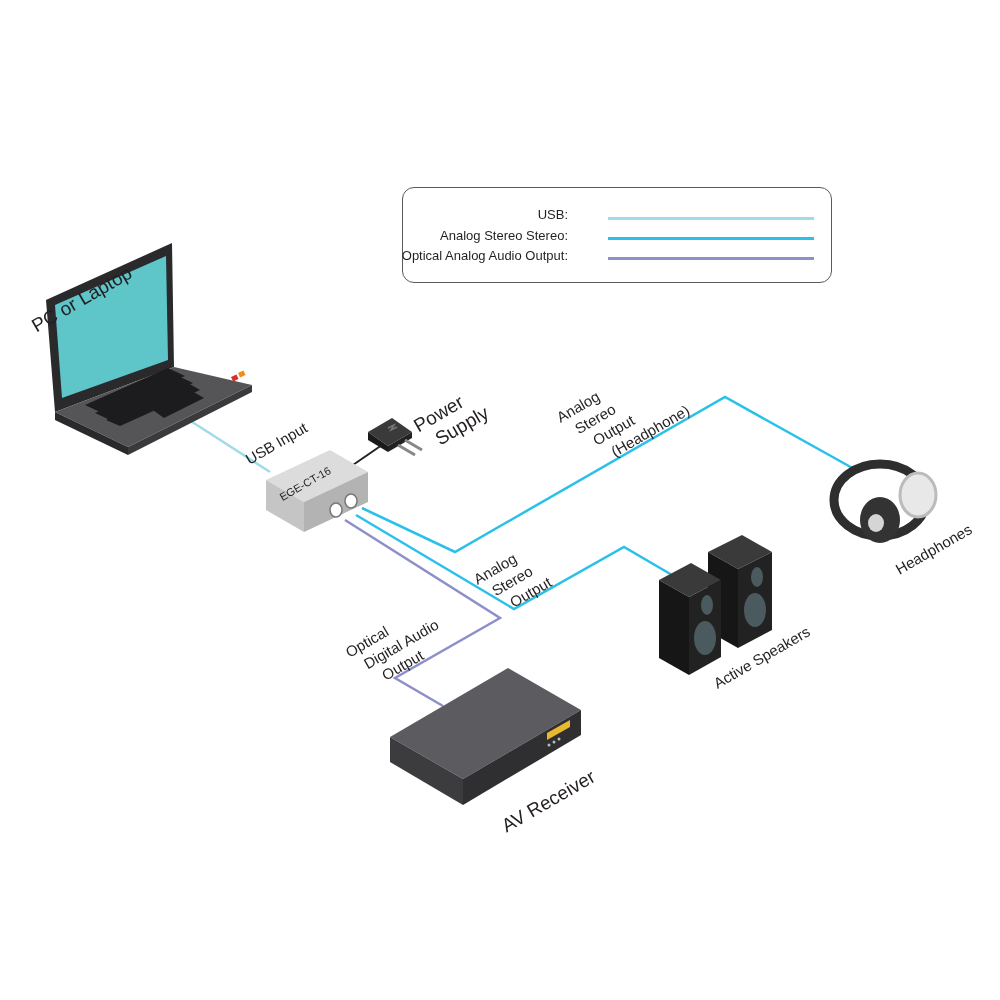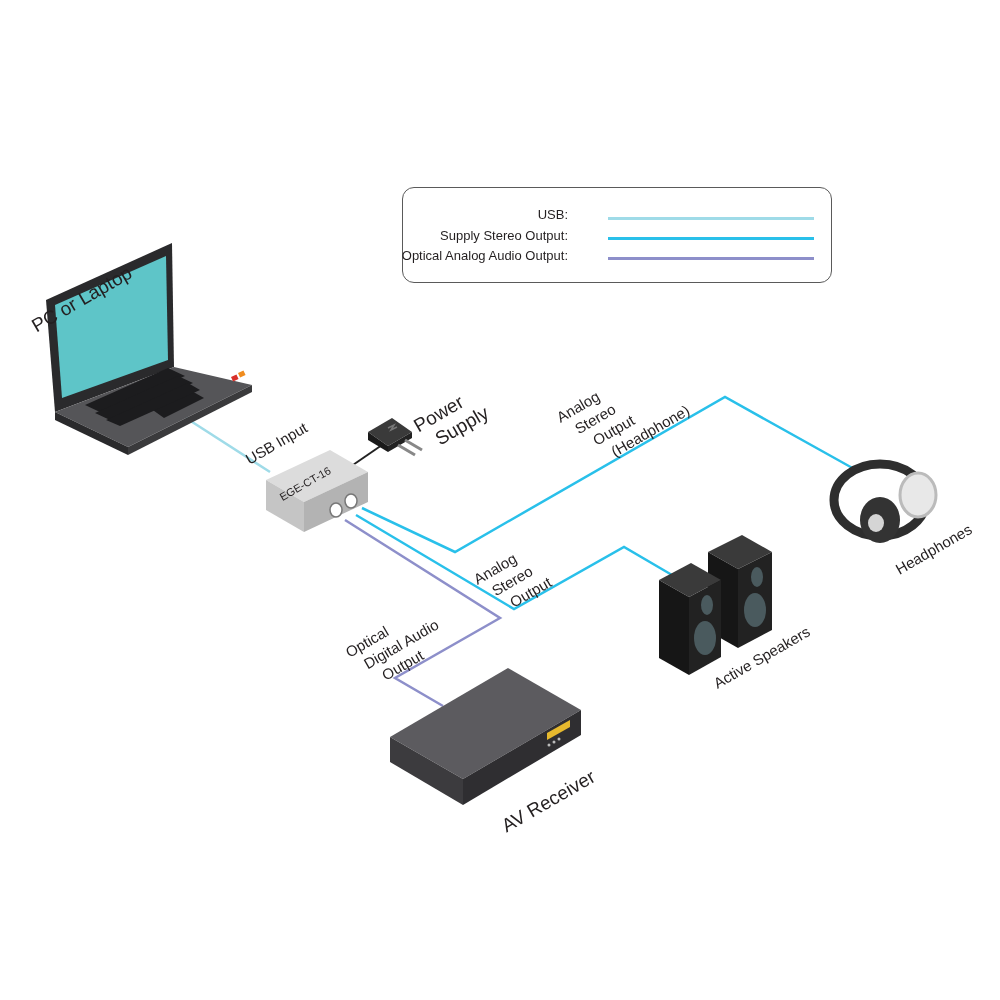--- a/index.html
+++ b/index.html
@@ -87,21 +87,21 @@
       <polygon points="547,733 570,720 570,727 547,740" fill="#e6b92e"></polygon>
       <circle cx="549" cy="745" r="1.5" fill="#bbb"></circle>
       <circle cx="554" cy="742" r="1.5" fill="#bbb"></circle>
       <circle cx="559" cy="739" r="1.5" fill="#bbb"></circle>
     </g>
   </svg>
 
   <div class="legend-box"></div>
   <div class="legend-row" style="top:208px">USB:</div>
   <div class="legend-swatch" style="top:217px;background:#9fdbe8"></div>
-  <div class="legend-row" style="top:229px">Supply Stereo Output:</div>
+  <div class="legend-row" style="top:229px">Analog Stereo Stereo:</div>
   <div class="legend-swatch" style="top:237px;background:#29c0ea"></div>
   <div class="legend-row" style="top:249px">Optical Analog Audio Output:</div>
   <div class="legend-swatch" style="top:257px;background:#8d8fca"></div>
 
   <div class="lbl big" style="left:28px;top:318px">PC or Laptop</div>
   <div class="lbl" style="left:242px;top:452px">USB Input</div>
   <div class="lbl" style="left:276px;top:490px;font-size:11px">EGE-CT-16</div>
   <div class="lbl big" style="left:410px;top:418px">
     <div>Power</div>
     <div style="left:12px">Supply</div>

